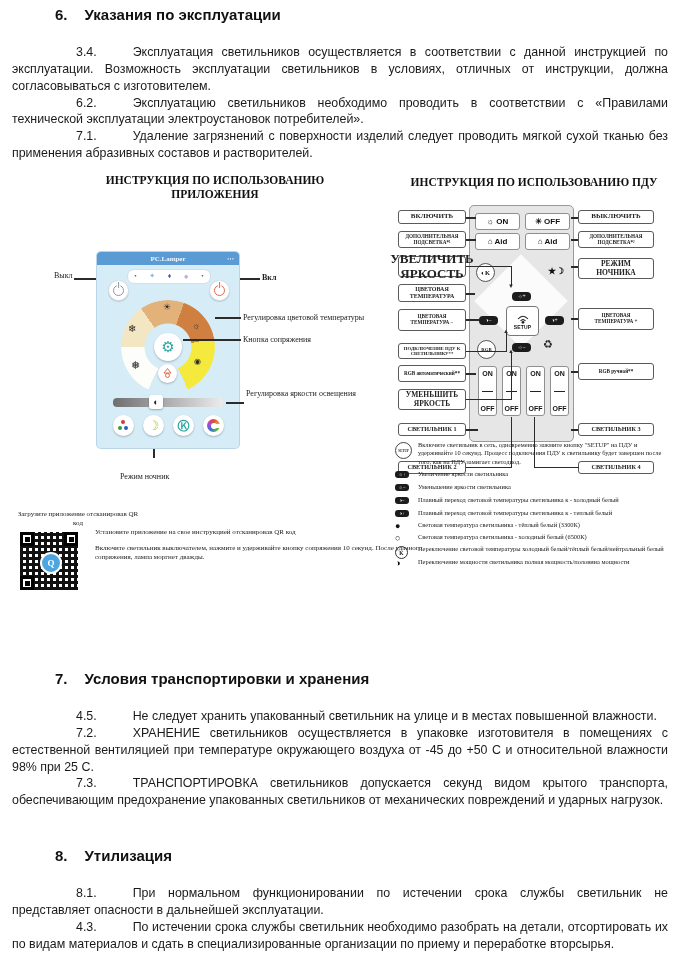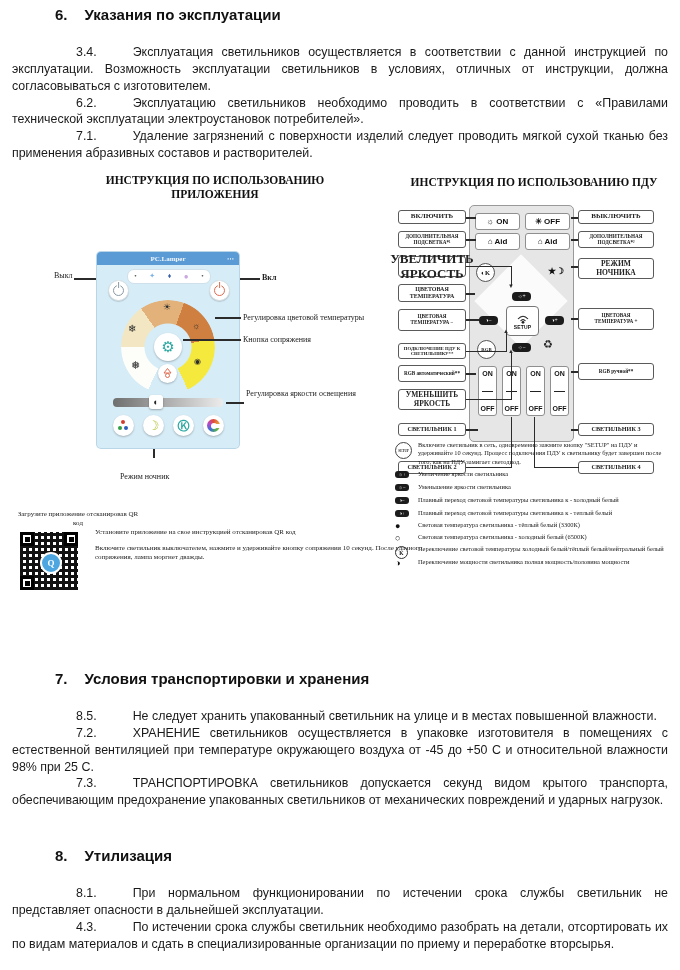--- a/index.html
+++ b/index.html
@@ -372,21 +372,21 @@
     <div class="lg-txt" style="top:380px;">Переключение световой температуры холодный белый/тёплый белый/нейтральный белый</div>
 
     <div class="lg-ic" style="top:394px;">
         <span class="lg-glyph">◑</span>
       </div>
     <div class="lg-txt" style="top:393px;">Переключение мощности светильника полная мощность/половина мощности</div>
   </div>
 
   <div class="sec" style="top:666px;">
     <h2><span class="h-num">7.</span><span>Условия транспортировки и хранения</span></h2>
-    <p class="para"><span class="pnum">8.5.</span><span>Не следует хранить упакованный светильник на улице и в местах повышенной влажности.</span></p>
+    <p class="para"><span class="pnum">4.5.</span><span>Не следует хранить упакованный светильник на улице и в местах повышенной влажности.</span></p>
     <p class="para"><span class="pnum">7.2.</span><span>ХРАНЕНИЕ светильников осуществляется в упаковке изготовителя в помещениях с естественной вентиляцией при температуре окружающего воздуха от -45 до +50 С и относительной влажности 98% при 25 С.</span></p>
     <p class="para"><span class="pnum">7.3.</span><span>ТРАНСПОРТИРОВКА светильников допускается секунд видом крытого транспорта, обеспечивающим предохранение упакованных светильников от механических повреждений и ударных нагрузок.</span></p>
   </div>
 
   <div class="sec" style="top:843px;">
     <h2><span class="h-num">8.</span><span>Утилизация</span></h2>
     <p class="para"><span class="pnum">8.1.</span><span>При нормальном функционировании по истечении срока службы светильник не представляет опасности в дальнейшей эксплуатации.</span></p>
     <p class="para"><span class="pnum">4.3.</span><span>По истечении срока службы светильник необходимо разобрать на детали, отсортировать их по видам материалов и сдать в специализированные организации по приему и переработке вторсырья.</span></p>
   </div>
 

